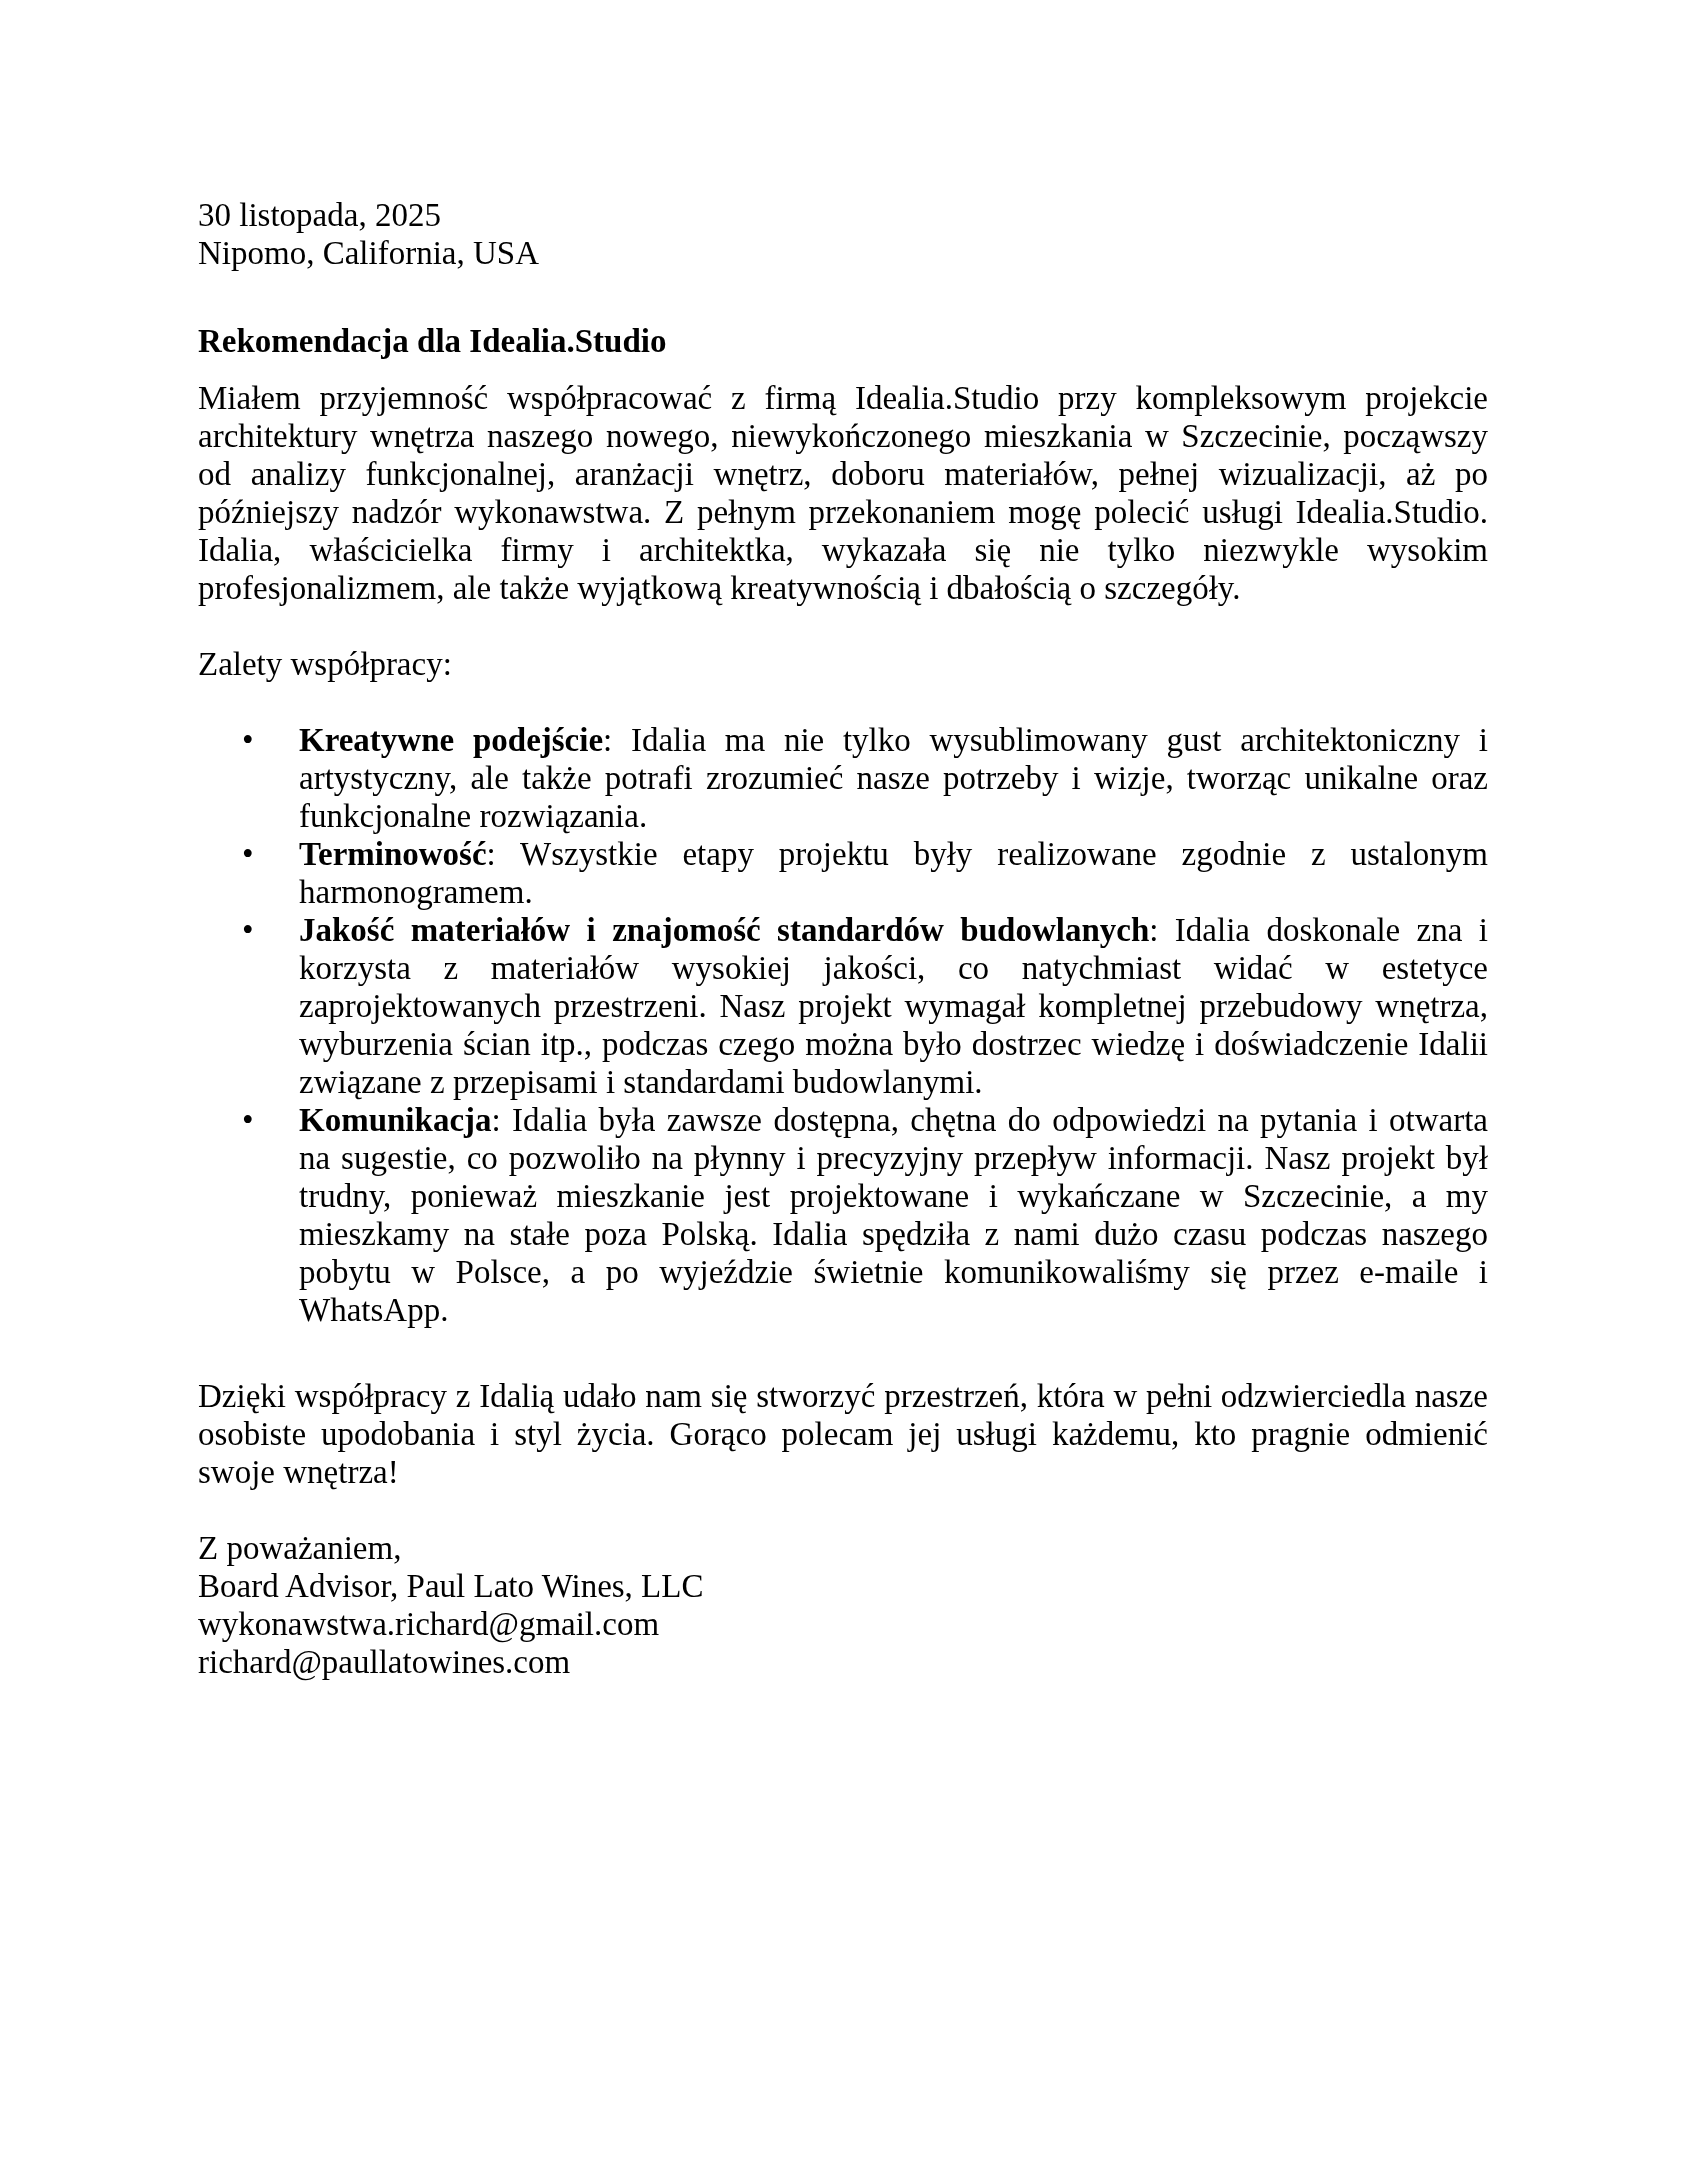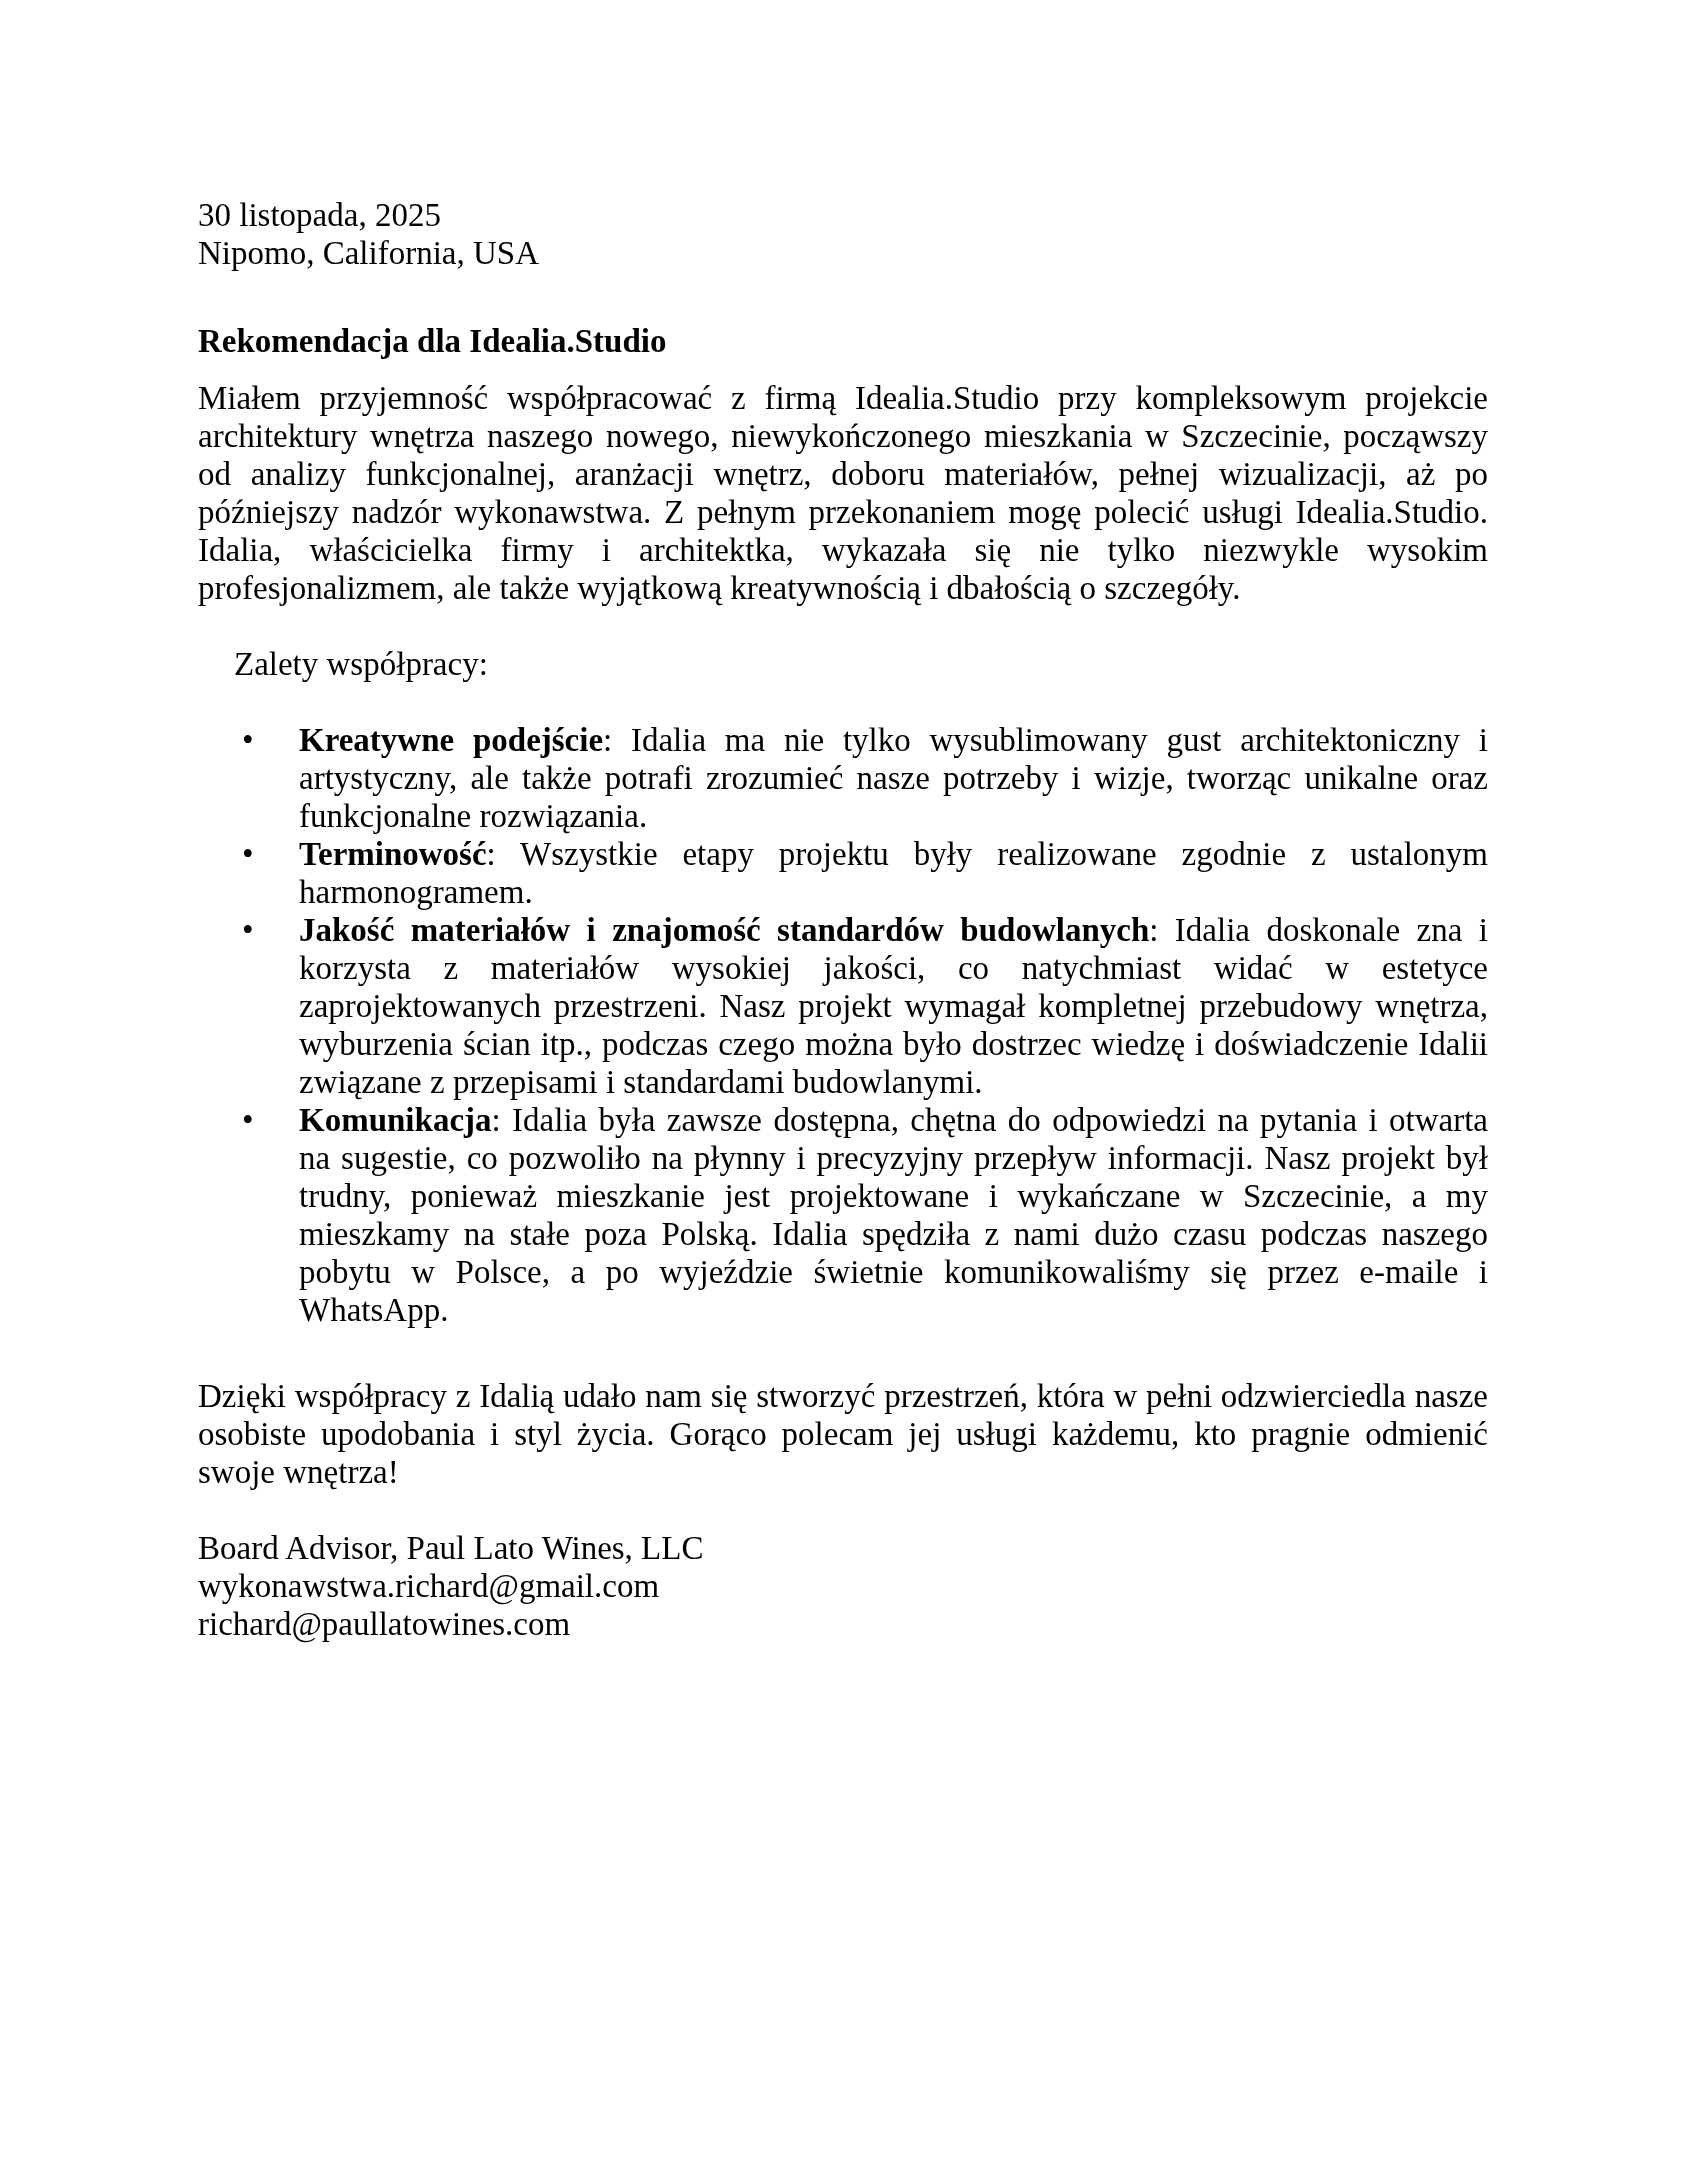--- a/index.html
+++ b/index.html
@@ -27,21 +27,21 @@
     .title {
       font-weight: bold;
       margin-top: 50px;
     }
     .para {
       text-align: justify;
       text-align-last: left;
       margin: 0;
     }
     .para1 { margin-top: 19px; }
-    .intro { margin-top: 38px; margin-left: 36px; }
+    .intro { margin-top: 38px; }
     .bullets {
       list-style: none;
       margin: 38px 0 0 0;
       padding: 0;
     }
     .bullets li {
       position: relative;
       padding-left: 101px;
       text-align: justify;
       text-align-last: left;
@@ -86,19 +86,20 @@
     </li>
     <li>
       <span class="bullet-dot">•</span>
       <b>Komunikacja</b><span>: Idalia była zawsze dostępna, chętna do odpowiedzi na pytania i otwarta na sugestie, co pozwoliło na płynny i precyzyjny przepływ informacji. Nasz projekt był trudny, ponieważ mieszkanie jest projektowane i wykańczane w Szczecinie, a my mieszkamy na stałe poza Polską. Idalia spędziła z nami dużo czasu podczas naszego pobytu w Polsce, a po wyjeździe świetnie komunikowaliśmy się przez e-maile i WhatsApp.</span>
     </li>
   </ul>
 
   <p class="para closing">Dzięki współpracy z Idalią udało nam się stworzyć przestrzeń, która w pełni odzwierciedla nasze osobiste upodobania i styl życia. Gorąco polecam jej usługi każdemu, kto pragnie odmienić swoje wnętrza!</p>
 
   <div class="signature">
+    <span class="line">Z poważaniem,</span>
     <span class="line">Board Advisor, Paul Lato Wines, LLC</span>
     <span class="line">wykonawstwa.richard@gmail.com</span>
     <span class="line">richard@paullatowines.com</span>
   </div>
 
 </div>
 
 
 </body></html>

